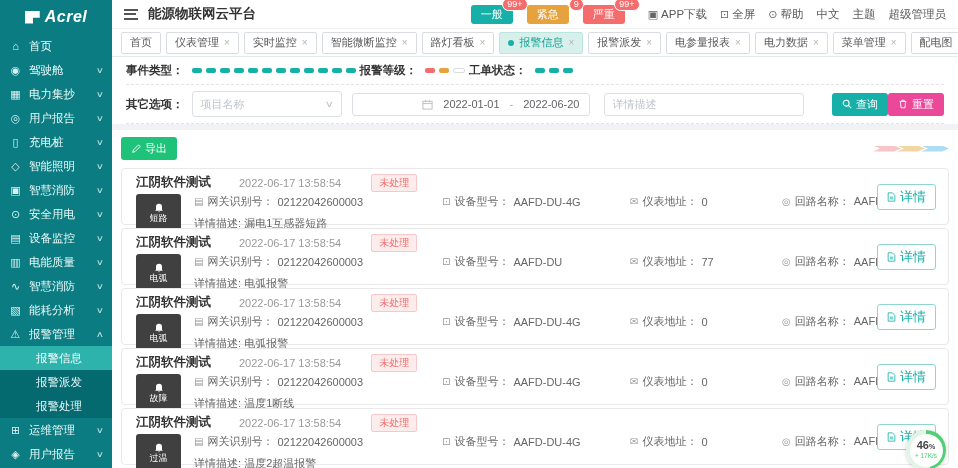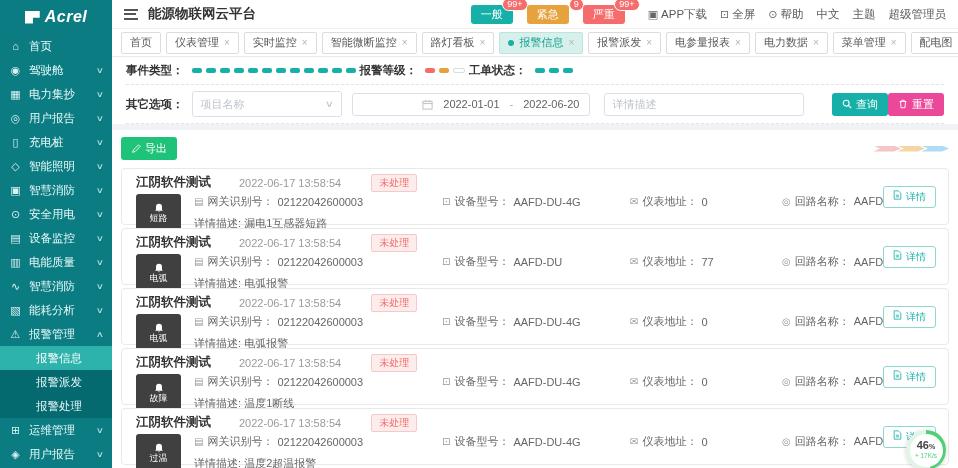--- a/index.html
+++ b/index.html
@@ -72,21 +72,21 @@
   .c-status { font-size:10px; padding:1px 7px; border-radius:2px; margin-left:30px; }
   .state-pending .c-status { color:#f56c6c; background:#fdecec; border:1px solid #f8c8c8; }
   .card-body { display:flex; gap:13px; margin-top:3px; }
   .c-icon { width:45px; height:38px; background:#404040; border-radius:3px; color:#fff; display:flex; flex-direction:column; align-items:center; justify-content:center; font-size:9px; line-height:10px; flex-shrink:0; }
   .c-cols { flex:1; min-width:0; }
   .c-fields { display:flex; font-size:11px; color:#666; }
   .fld { display:flex; align-items:center; gap:4px; white-space:nowrap; overflow:hidden; }
   .fld .fico { color:#999; font-size:10px; }
   .f-gw{width:248px}.f-model{width:188px}.f-addr{width:152px}.f-circuit{flex:1}
   .c-desc { font-size:11px; color:#666; margin-top:7px; }
-  .detail-btn { position:absolute; right:12px; top:50%; transform:translateY(-50%); display:flex; gap:4px; background:#fff; border:1px solid #8fd6cf; color:#17b0a8; font-size:10px; padding:3px 9px; border-radius:3px; cursor:pointer; }
+  .detail-btn { position:absolute; right:12px; top:50%; transform:translateY(-50%); display:flex; align-items:center; gap:4px; background:#fff; border:1px solid #8fd6cf; color:#17b0a8; font-size:13px; padding:3px 9px; border-radius:3px; cursor:pointer; }
 
   
   .monitor { position:absolute; right:12px; bottom:-2px; width:40px; height:40px; border-radius:50%; background:conic-gradient(#52ce74 0 46%, #e2f4e5 46% 100%); display:flex; align-items:center; justify-content:center; box-shadow:0 1px 4px rgba(0,0,0,.18); cursor:pointer; z-index:20; }
   .monitor .inner { width:33px; height:33px; border-radius:50%; background:#fff; display:flex; flex-direction:column; align-items:center; justify-content:center; }
   .m-pct { font-size:11px; font-weight:bold; color:#444; line-height:11px; }
   .m-pct .u { font-size:7px; }
   .m-rate { font-size:6.5px; color:#52ce74; line-height:8px; }
 </style>
 </head>
 <body>

